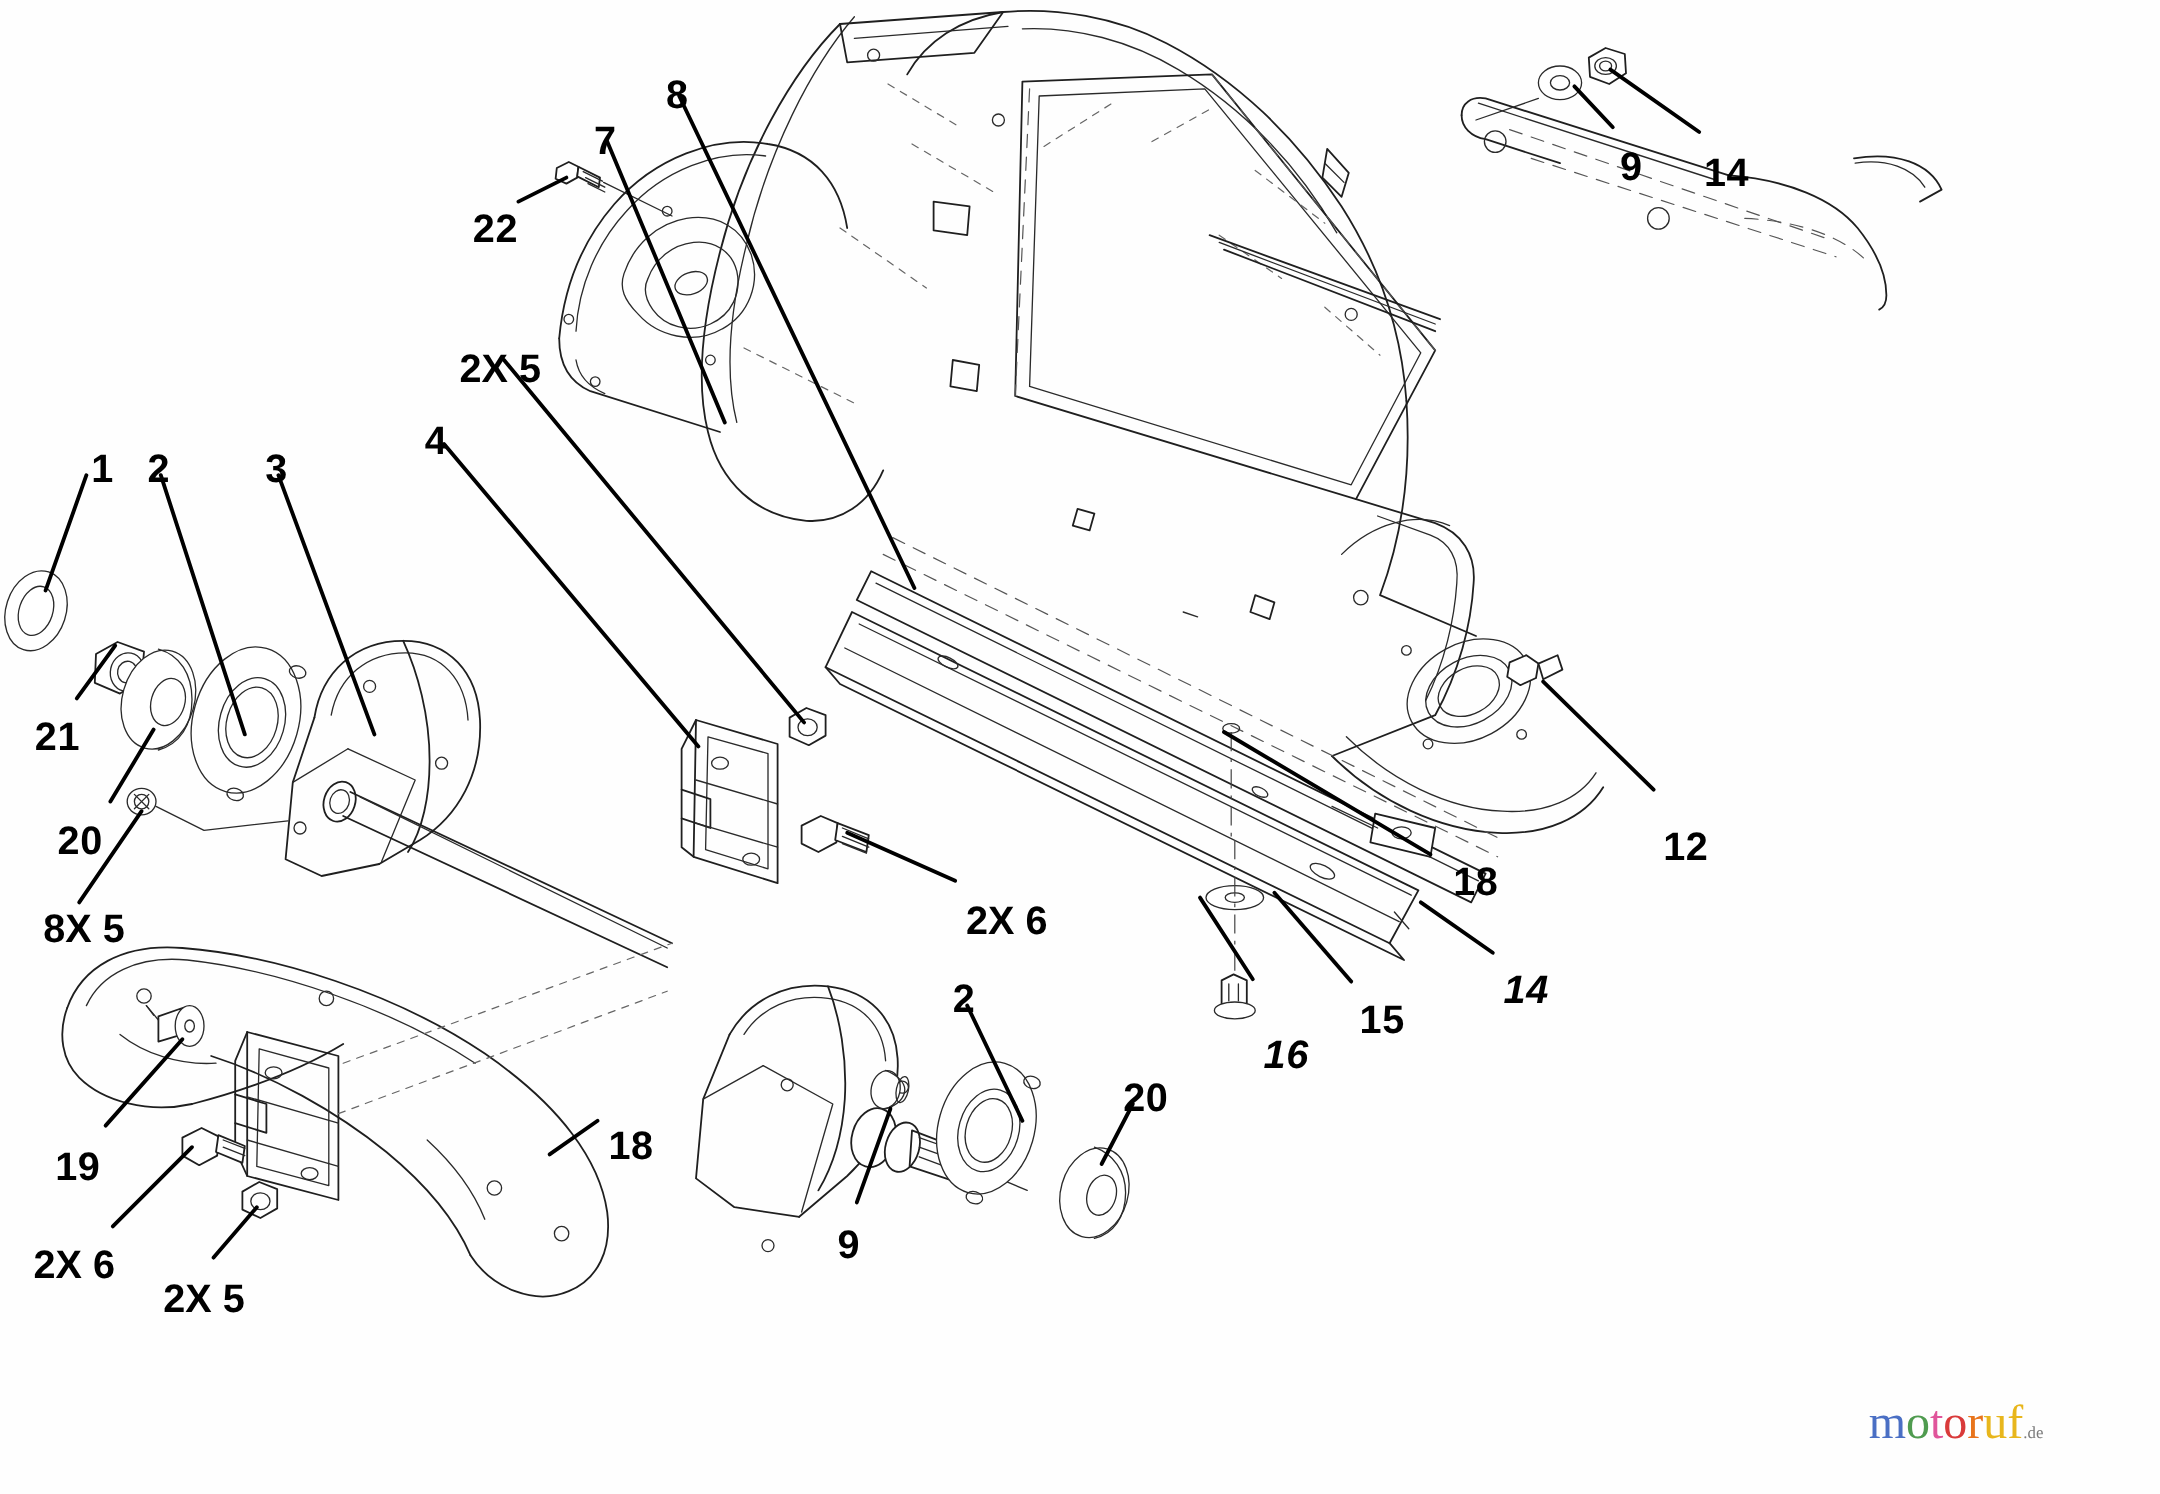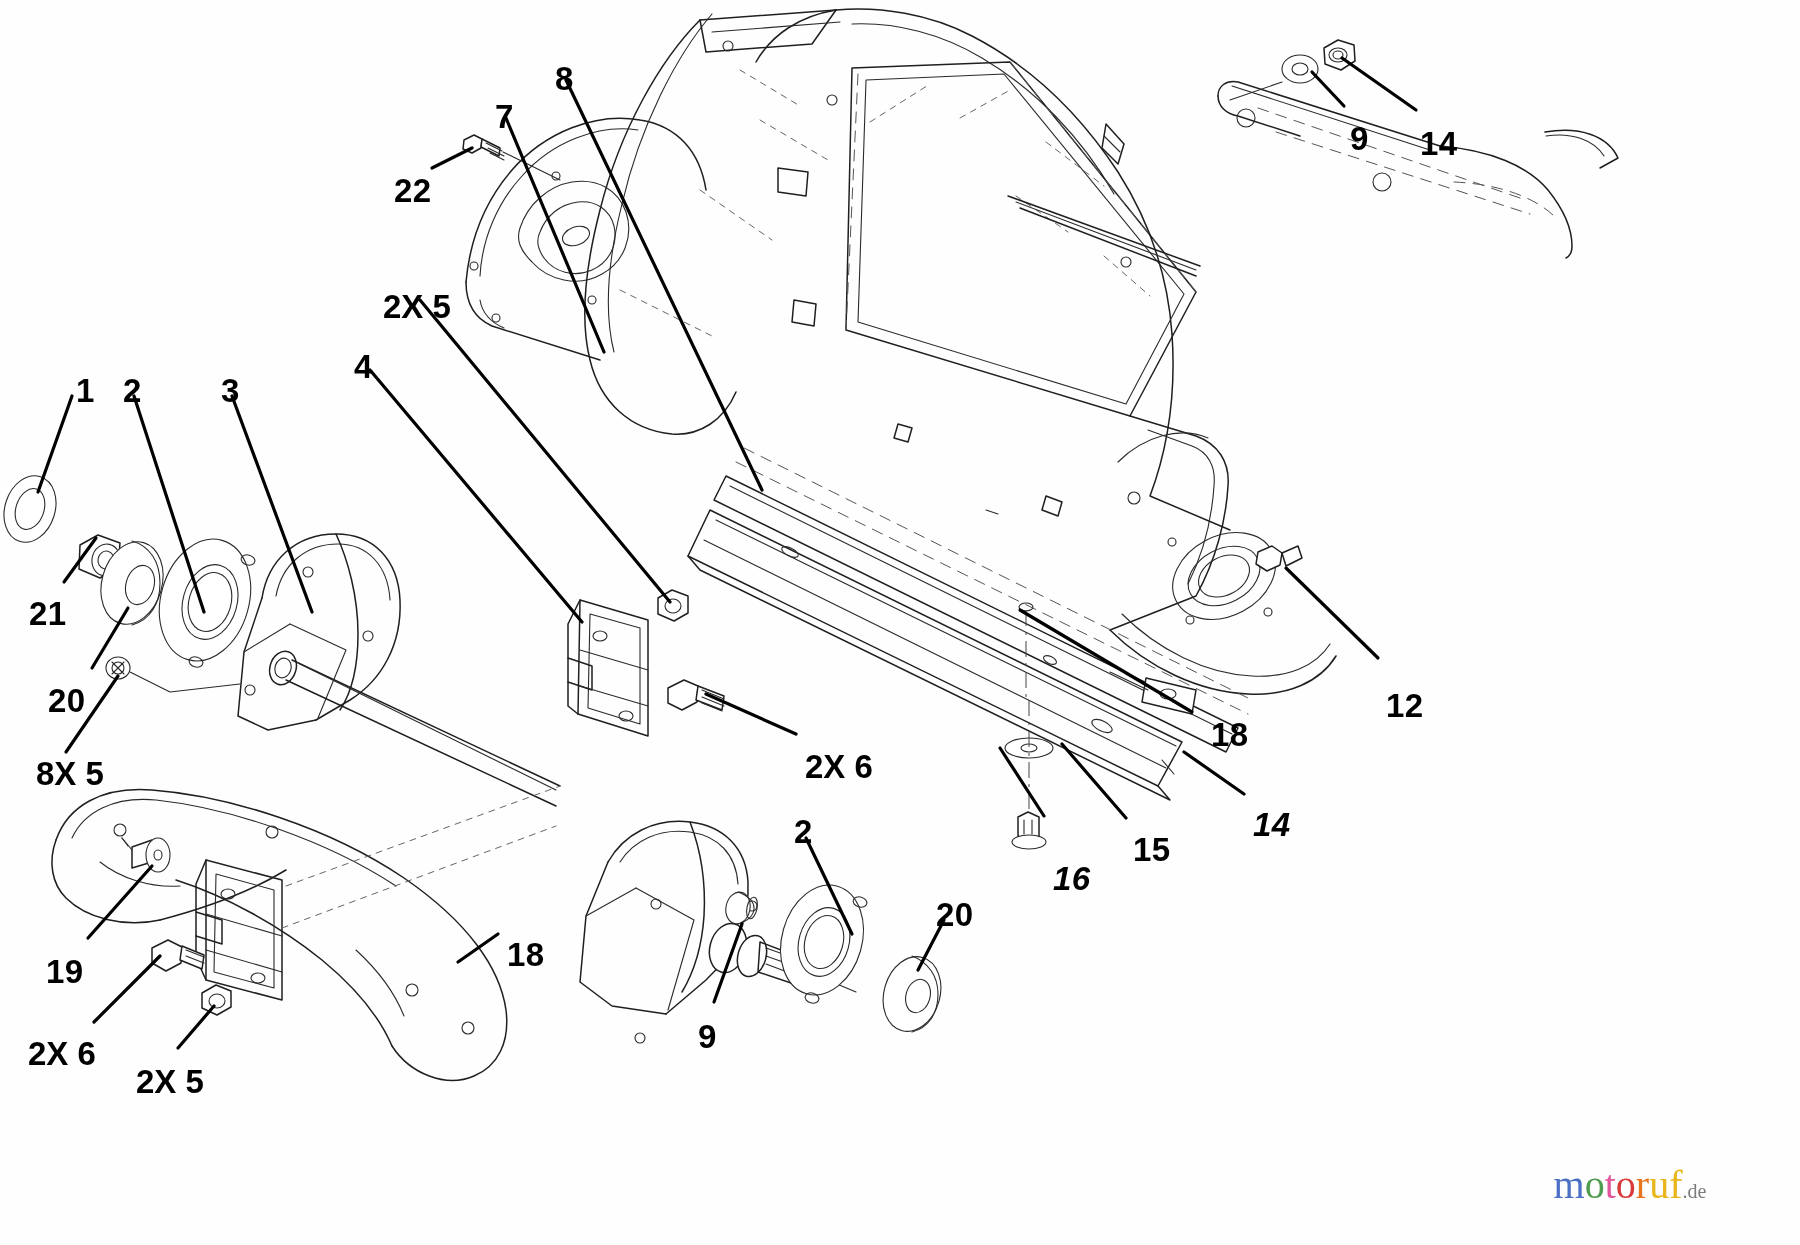--- a/index.html
+++ b/index.html
@@ -41,21 +41,21 @@
     top: 1185px;
     transform: translate(-50%, -50%);
     font-family: "Liberation Serif", serif;
     font-size: 40px;
     font-weight: 400;
     white-space: nowrap;
     line-height: 1;
     user-select: none;
   }
   #watermark span { display: inline-block; }
-  #watermark .suffix { font-size: 20px; color: #7b7b7b; vertical-align: baseline; }
+  #watermark .suffix { font-size: 14px; color: #7b7b7b; vertical-align: baseline; }
 </style>
 </head>
 <body>
 
 <div id="sheet">
 
   <svg id="art" viewBox="0 0 1800 1245" xmlns="http://www.w3.org/2000/svg">
     <defs>
       <style>
         .s   { fill:none; stroke:#1f1f1f; stroke-width:1.5; stroke-linejoin:round; stroke-linecap:round; }

